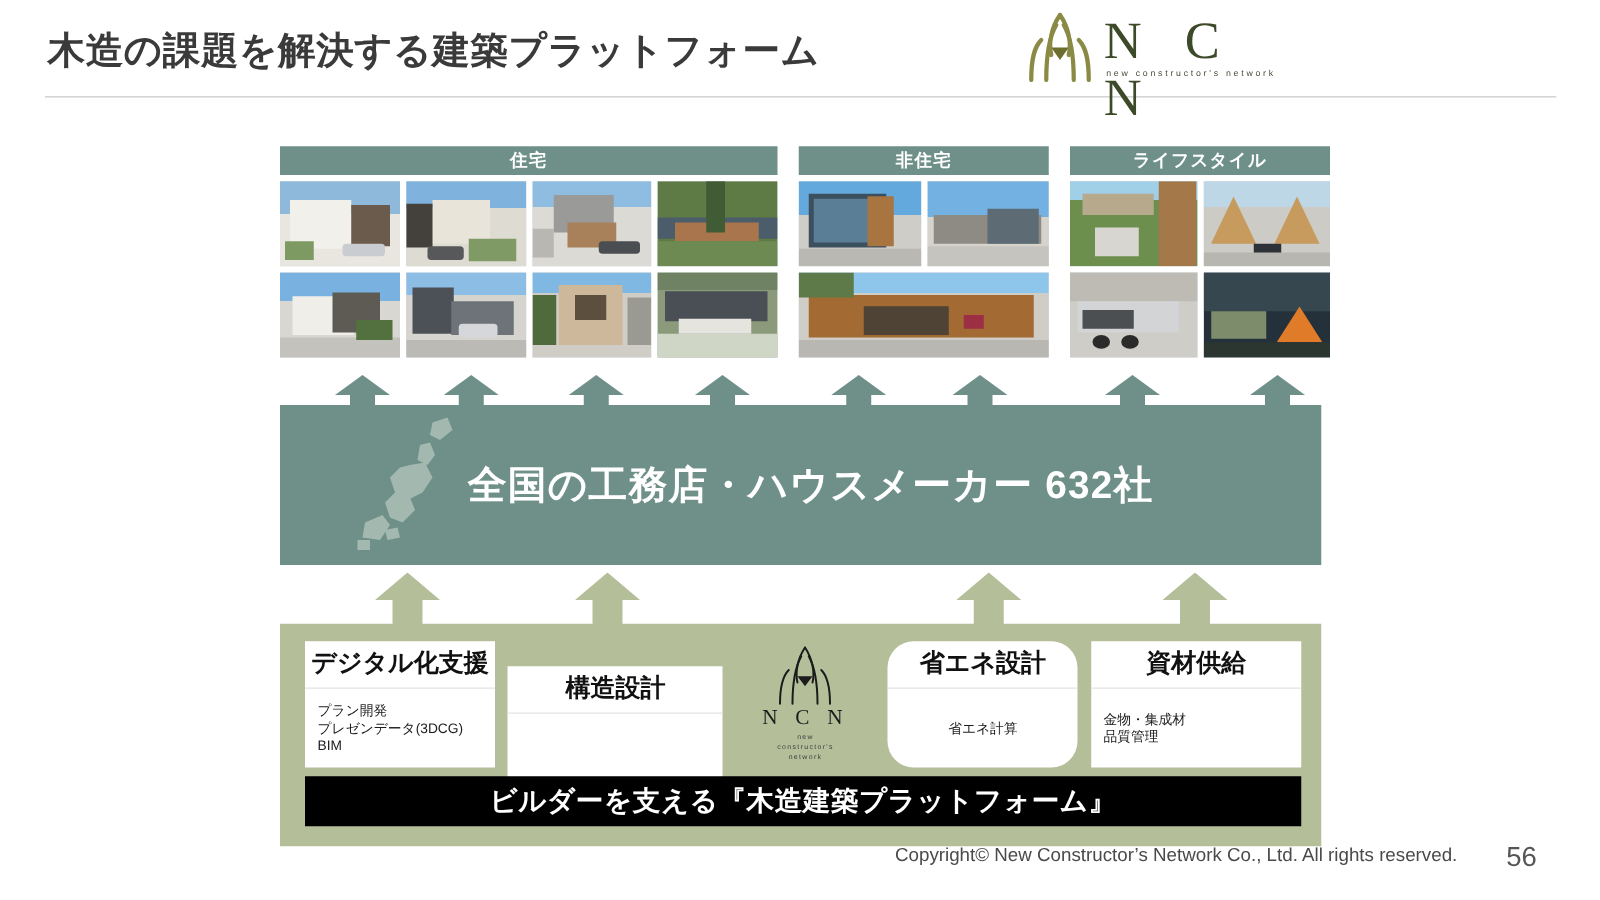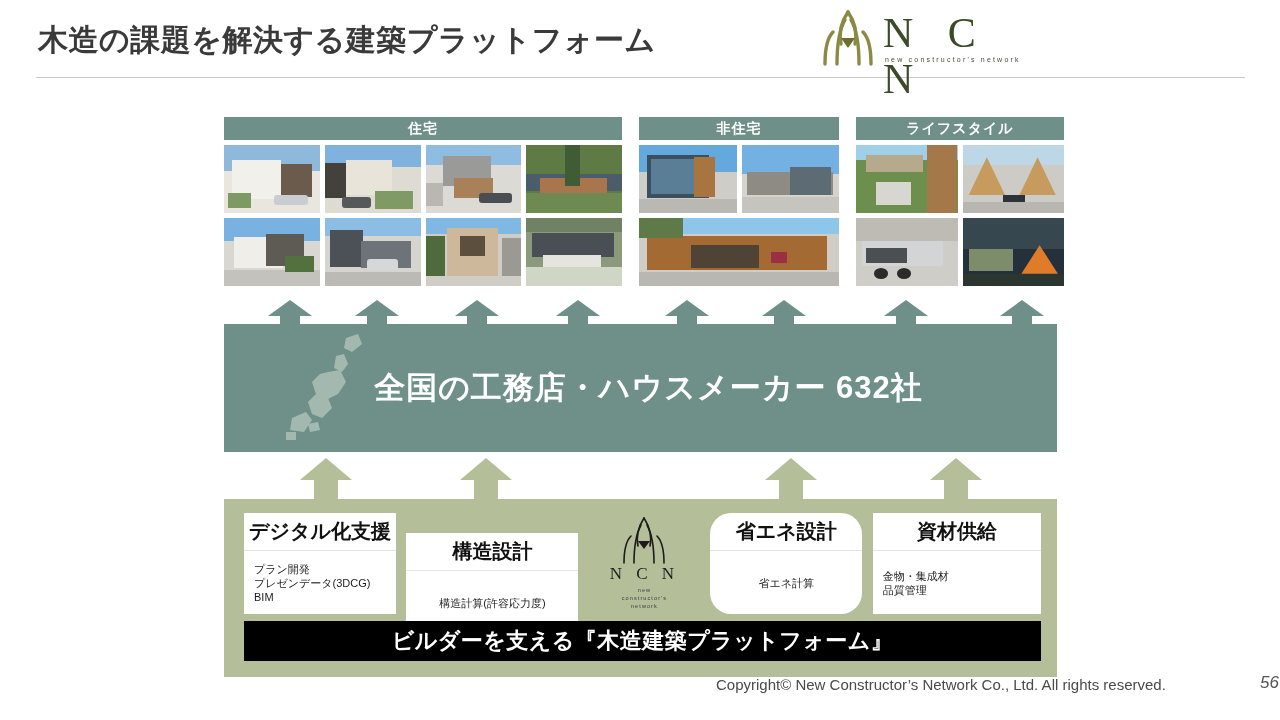--- a/index.html
+++ b/index.html
@@ -113,22 +113,22 @@
     display:flex;align-items:center;justify-content:center;
     font-size:22px;font-weight:700;letter-spacing:.5px;
   }
 
   
   .copyright{
     position:absolute;left:716px;top:676px;
     font-size:15px;color:#4a4a4a;white-space:nowrap;
   }
   .pagenum{
-    position:absolute;left:1260px;top:673px;
-    font-size:17px;color:#555;font-style:italic;
+    position:absolute;left:1205px;top:673px;
+    font-size:22px;color:#555;
   }
 </style>
 </head>
 <body>
 
 <div class="slide-header">
   <div class="slide-title">木造の課題を解決する建築プラットフォーム</div>
   <div class="header-rule"></div>
 
   <div class="logo-top">
@@ -362,23 +362,20 @@
         <span>プラン開発</span>
         <span>プレゼンデータ(3DCG)</span>
         <span>BIM</span>
       </div>
     </div>
 
     <div style="width:11px"></div>
 
     <div class="card" style="width:180px;margin-top:40px;">
       <div class="card-title">構造設計</div>
-      <div class="card-body center">
-        <span>構造計算(許容応力度)</span>
-      </div>
     </div>
 
     <div class="card-gap" style="width:138px">
       <div class="logo-mid">
         <span class="lm-mark">
           <svg viewBox="0 0 50 48" width="50" height="48" aria-hidden="true">
             <g fill="none" stroke="#1c1c1c" stroke-width="1.6" stroke-linecap="round">
               <path d="M5 47 C5 33 7 25 12 20"></path>
               <path d="M15 47 C15 29 17 18 22 9"></path>
               <path d="M25 2 C19 11 17 22 19 30"></path>

